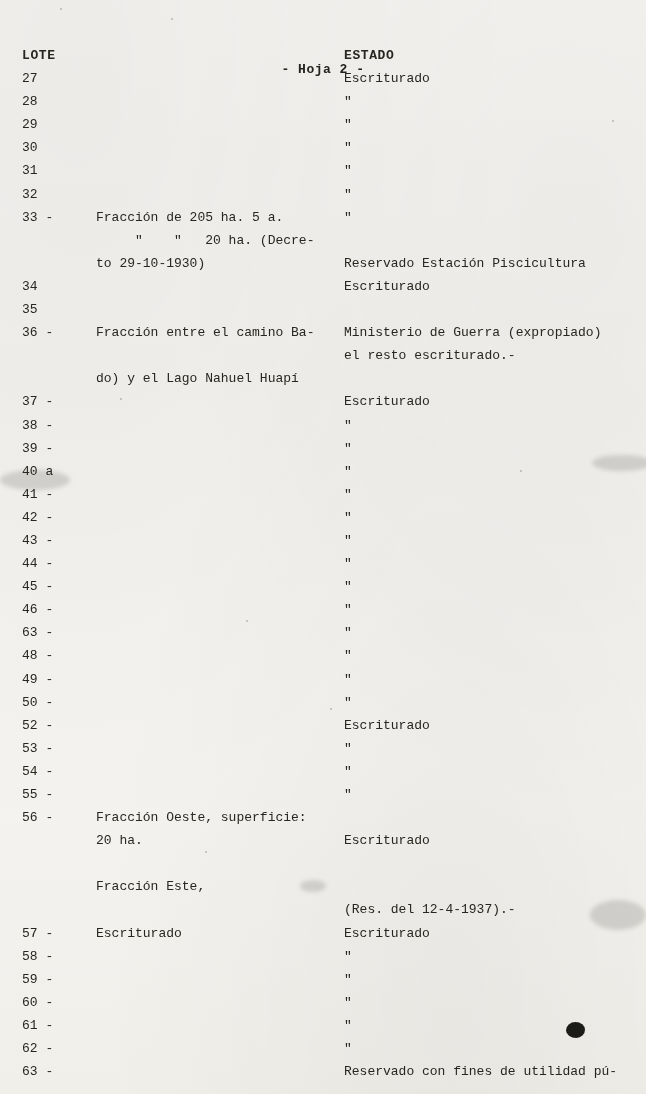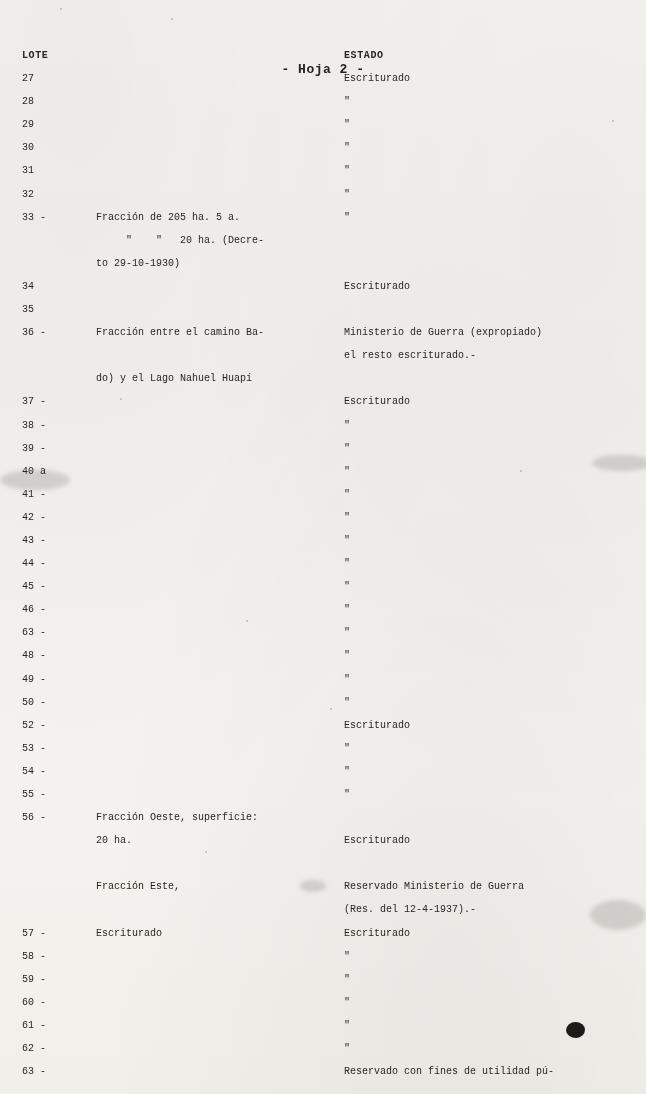--- a/index.html
+++ b/index.html
@@ -44,21 +44,21 @@
   }
   #body-text {
     position: absolute;
     top: 44px;
     left: 0;
     width: 646px;
   }
   .row {
     position: relative;
     height: 23.1px;
-    font-size: 10px;
+    font-size: 13px;
     line-height: 23.1px;
     white-space: pre;
   }
   .col-lote {
     position: absolute;
     left: 22px;
     top: 0;
     width: 60px;
     color: #27271f;
   }
@@ -120,21 +120,21 @@
   <div id="body-text">
       <div class="row"><div class="col-lote hdr">LOTE</div><div class="col-desc"></div><div class="col-estado hdr">ESTADO</div></div>
       <div class="row"><div class="col-lote">27</div><div class="col-desc"></div><div class="col-estado">Escriturado</div></div>
       <div class="row"><div class="col-lote">28</div><div class="col-desc"></div><div class="col-estado">"</div></div>
       <div class="row"><div class="col-lote">29</div><div class="col-desc"></div><div class="col-estado">"</div></div>
       <div class="row"><div class="col-lote">30</div><div class="col-desc"></div><div class="col-estado">"</div></div>
       <div class="row"><div class="col-lote">31</div><div class="col-desc"></div><div class="col-estado">"</div></div>
       <div class="row"><div class="col-lote">32</div><div class="col-desc"></div><div class="col-estado">"</div></div>
       <div class="row"><div class="col-lote">33 -</div><div class="col-desc">Fracción de 205 ha. 5 a.</div><div class="col-estado">"</div></div>
       <div class="row"><div class="col-lote"></div><div class="col-desc">     "    "   20 ha. (Decre-</div><div class="col-estado"></div></div>
-      <div class="row"><div class="col-lote"></div><div class="col-desc">to 29-10-1930)</div></div>
+      <div class="row"><div class="col-lote"></div><div class="col-desc">to 29-10-1930)</div><div class="col-estado">Reservado Estación Piscicultura</div></div>
       <div class="row"><div class="col-lote">34</div><div class="col-desc"></div><div class="col-estado">Escriturado</div></div>
       <div class="row"><div class="col-lote">35</div><div class="col-desc"></div><div class="col-estado"></div></div>
       <div class="row"><div class="col-lote">36 -</div><div class="col-desc">Fracción entre el camino Ba-</div><div class="col-estado">Ministerio de Guerra (expropiado)</div></div>
       <div class="row"><div class="col-lote"></div><div class="col-estado">el resto escriturado.-</div></div>
       <div class="row"><div class="col-lote"></div><div class="col-desc">do) y el Lago Nahuel Huapí</div><div class="col-estado"></div></div>
       <div class="row"><div class="col-lote">37 -</div><div class="col-desc"></div><div class="col-estado">Escriturado</div></div>
       <div class="row"><div class="col-lote">38 -</div><div class="col-desc"></div><div class="col-estado">"</div></div>
       <div class="row"><div class="col-lote">39 -</div><div class="col-desc"></div><div class="col-estado">"</div></div>
       <div class="row"><div class="col-lote">40 a</div><div class="col-desc"></div><div class="col-estado">"</div></div>
       <div class="row"><div class="col-lote">41 -</div><div class="col-desc"></div><div class="col-estado">"</div></div>
@@ -147,21 +147,21 @@
       <div class="row"><div class="col-lote">48 -</div><div class="col-desc"></div><div class="col-estado">"</div></div>
       <div class="row"><div class="col-lote">49 -</div><div class="col-desc"></div><div class="col-estado">"</div></div>
       <div class="row"><div class="col-lote">50 -</div><div class="col-desc"></div><div class="col-estado">"</div></div>
       <div class="row"><div class="col-lote">52 -</div><div class="col-desc"></div><div class="col-estado">Escriturado</div></div>
       <div class="row"><div class="col-lote">53 -</div><div class="col-desc"></div><div class="col-estado">"</div></div>
       <div class="row"><div class="col-lote">54 -</div><div class="col-desc"></div><div class="col-estado">"</div></div>
       <div class="row"><div class="col-lote">55 -</div><div class="col-desc"></div><div class="col-estado">"</div></div>
       <div class="row"><div class="col-lote">56 -</div><div class="col-desc">Fracción Oeste, superficie:</div><div class="col-estado"></div></div>
       <div class="row"><div class="col-lote"></div><div class="col-desc">20 ha.</div><div class="col-estado">Escriturado</div></div>
       <div class="row"><div class="col-lote"></div><div class="col-desc"></div><div class="col-estado"></div></div>
-      <div class="row"><div class="col-lote"></div><div class="col-desc">Fracción Este,</div><div class="col-estado">Reservado Ministerio de Guerra</div></div>
+      <div class="row"><div class="col-lote"></div><div class="col-desc">Fracción Este,</div></div>
       <div class="row"><div class="col-lote"></div><div class="col-desc"></div><div class="col-estado">(Res. del 12-4-1937).-</div></div>
       <div class="row"><div class="col-lote">57 -</div><div class="col-desc">Escriturado</div><div class="col-estado">Escriturado</div></div>
       <div class="row"><div class="col-lote">58 -</div><div class="col-desc"></div><div class="col-estado">"</div></div>
       <div class="row"><div class="col-lote">59 -</div><div class="col-desc"></div><div class="col-estado">"</div></div>
       <div class="row"><div class="col-lote">60 -</div><div class="col-desc"></div><div class="col-estado">"</div></div>
       <div class="row"><div class="col-lote">61 -</div><div class="col-desc"></div><div class="col-estado">"</div></div>
       <div class="row"><div class="col-lote">62 -</div><div class="col-desc"></div><div class="col-estado">"</div></div>
       <div class="row"><div class="col-lote">63 -</div><div class="col-desc"></div><div class="col-estado">Reservado con fines de utilidad pú-</div></div>
     </div>
 

